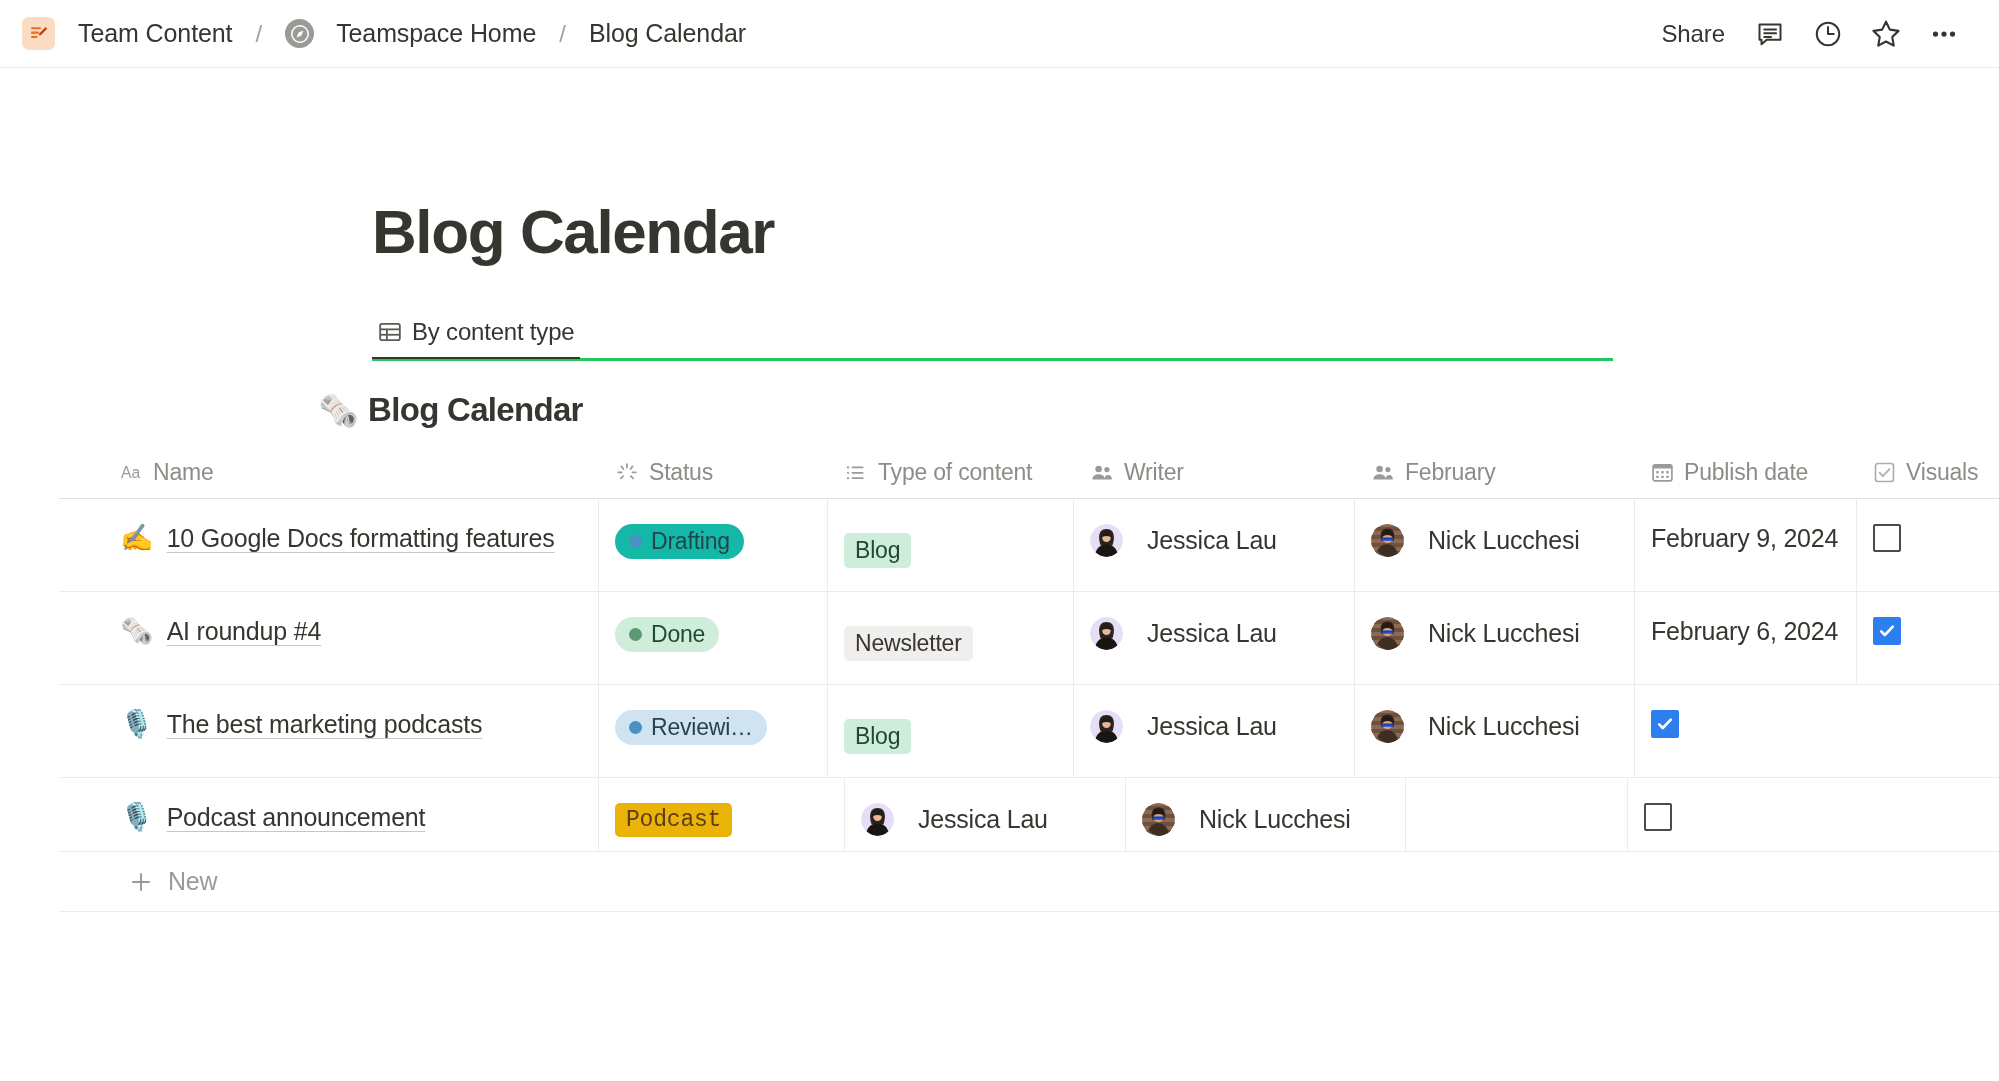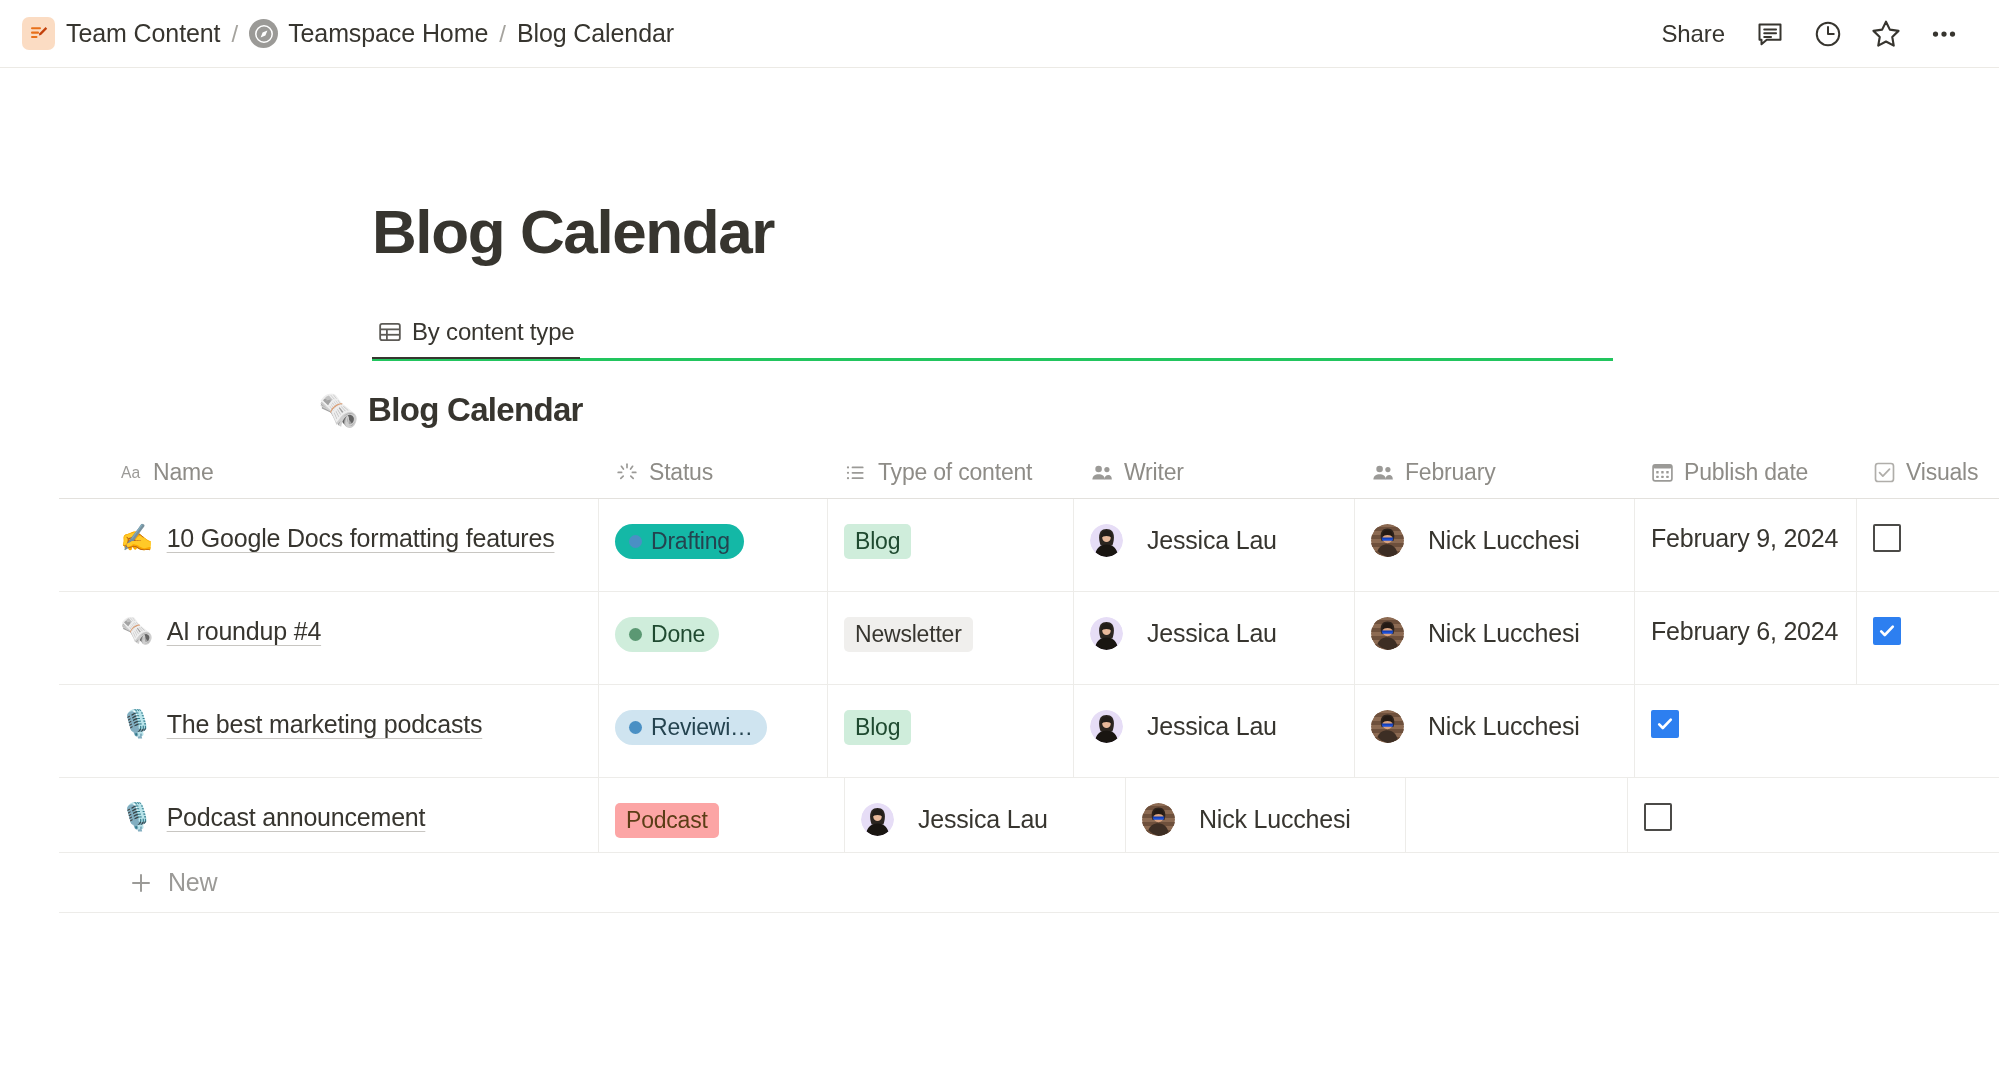--- a/index.html
+++ b/index.html
@@ -19,21 +19,21 @@
     height: 68px;
     display: flex;
     align-items: center;
     padding: 0 30px 0 22px;
     border-bottom: 1px solid #eceae5;
   }
 
   .breadcrumb {
     display: flex;
     align-items: center;
-    gap: 0px;
+    gap: 12px;
     flex: 1 1 auto;
     min-width: 0;
   }
 
   .bc-icon-sq {
     width: 33px; height: 33px;
     border-radius: 7px;
     background: #fbdcc3;
     display: flex; align-items: center; justify-content: center;
     flex: none;
@@ -174,21 +174,21 @@
   .hdr-label {
     font-size: 23px;
     color: #8e8c87;
     white-space: nowrap;
     letter-spacing: -0.2px;
   }
 
   
   .c-name    { width: 540px; padding-left: 61px; }
   .c-status  { width: 229px; }
-  .c-type    { width: 246px; }
+  .c-type    { width: 246px; align-items: center; }
   .c-writer  { width: 281px; }
   .c-review  { width: 280px; }
   .c-date    { width: 222px; }
   .c-visual  { width: 201px; border-right: none; }
 
   .trow.head .c-name { padding-left: 61px; }
 
   
   .trow.body { min-height: 93px; }
   .trow.body.short { min-height: 64px; }
@@ -683,21 +683,21 @@
           <div class="trow body short">
     <div class="tcell c-name">
       <div class="name-cell">
         <span class="name-emoji">🎙️</span>
         <span class="name-text">Podcast announcement</span>
       </div>
     </div>
 
 
     <div class="tcell c-type">
-      <span class="tag" style="background:#fca5a5;color:#5b3d16;">
+      <span class="tag" style="background:#eab308;color:#5b3d16;font-family:Liberation Mono, monospace;">
         <span>Podcast</span>
       </span>
     </div>
 
     <div class="tcell c-writer">
       <span class="person">
         <span class="avatar"><svg width="33" height="33" viewBox="0 0 33 33" aria-hidden="true">
       <circle cx="16.5" cy="16.5" r="16.5" fill="#e6ddf6"></circle>
       <path d="M16.5 5c-5 0-7.4 3.4-7.4 8.3 0 3.6.8 6.4 1.6 8.2h11.6c.8-1.8 1.6-4.6 1.6-8.2C23.9 8.4 21.5 5 16.5 5z" fill="#2b2520"></path>
       <circle cx="16.5" cy="13.6" r="4.3" fill="#e8b89a"></circle>

